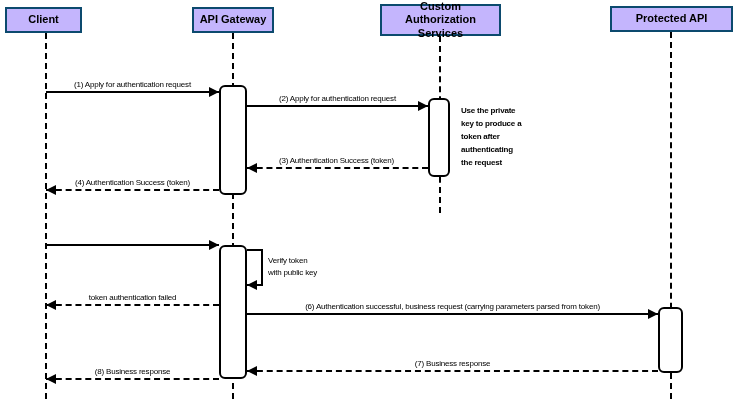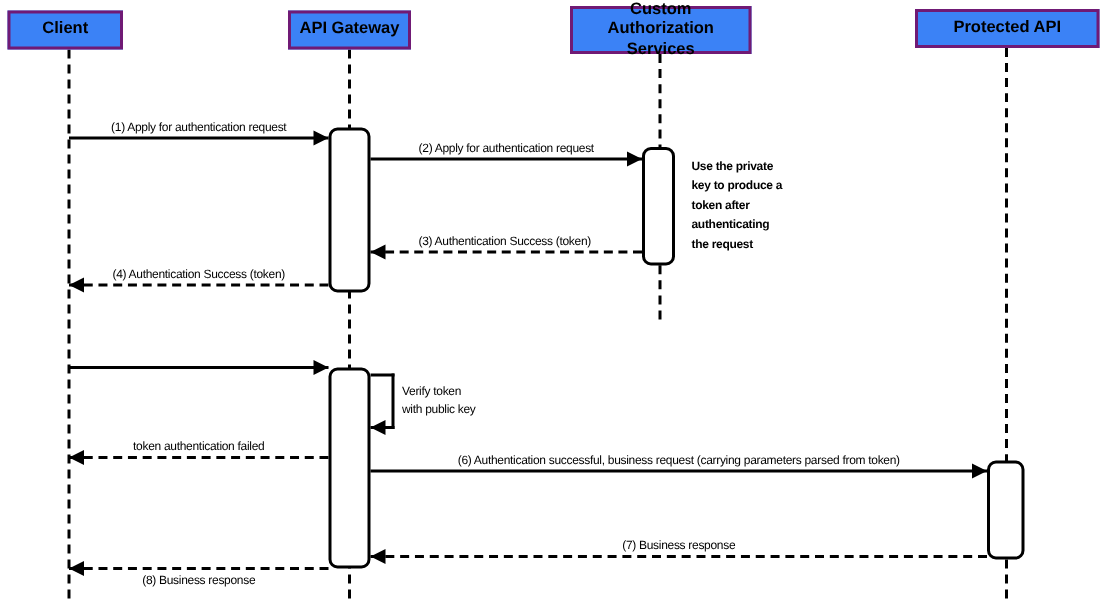--- a/index.html
+++ b/index.html
@@ -11,22 +11,22 @@
     position: relative;
     width: 738px;
     height: 401px;
     background: #ffffff;
     font-family: "Liberation Sans", sans-serif;
     overflow: hidden;
   }
   .actor-box {
     position: absolute;
     box-sizing: border-box;
-    border: 2px solid #701a75;
-    background: #3b82f6;
+    border: 2px solid #0c4a6e;
+    background: #c4b5fd;
     display: flex;
     align-items: center;
     justify-content: center;
     text-align: center;
     font-size: 11px;
     font-weight: bold;
     line-height: 1.2;
     color: #000000;
     z-index: 2;
     padding: 0 2px;
@@ -131,21 +131,21 @@
     <div class="head head-left" style="left: 46px; top: 300px;"></div>
     <div class="msg-label" style="left: 46px; top: 292px; width: 173px;">token authentication failed</div>
     <div class="msg-line" style="left: 247px; top: 313px; width: 411px;"></div>
     <div class="head head-right" style="left: 648px; top: 309px;"></div>
     <div class="msg-label" style="left: 247px; top: 301px; width: 411px;">(6) Authentication successful, business request (carrying parameters parsed from token)</div>
     <div class="msg-line dashed" style="left: 247px; top: 370px; width: 411px;"></div>
     <div class="head head-left" style="left: 247px; top: 366px;"></div>
     <div class="msg-label" style="left: 247px; top: 358px; width: 411px;">(7) Business response</div>
     <div class="msg-line dashed" style="left: 46px; top: 378px; width: 173px;"></div>
     <div class="head head-left" style="left: 46px; top: 374px;"></div>
-    <div class="msg-label" style="left: 46px; top: 381px; width: 173px;">(8) Business response</div>
+    <div class="msg-label" style="left: 46px; top: 366px; width: 173px;">(8) Business response</div>
     <div class="msg-line" style="left: 247px; top: 249px; width: 16px;"></div>
     <div class="vline" style="left: 261px; top: 249px; height: 37px;"></div>
     <div class="msg-line" style="left: 247px; top: 284px; width: 16px;"></div>
     <div class="head head-left" style="left: 247px; top: 280px;"></div>
     <div class="msg-label left" style="left: 268px; top: 255px;">Verify token
 with public key</div>
     <div class="note-text" style="left: 461px; top: 104px;">Use the private
 key to produce a
 token after
 authenticating

